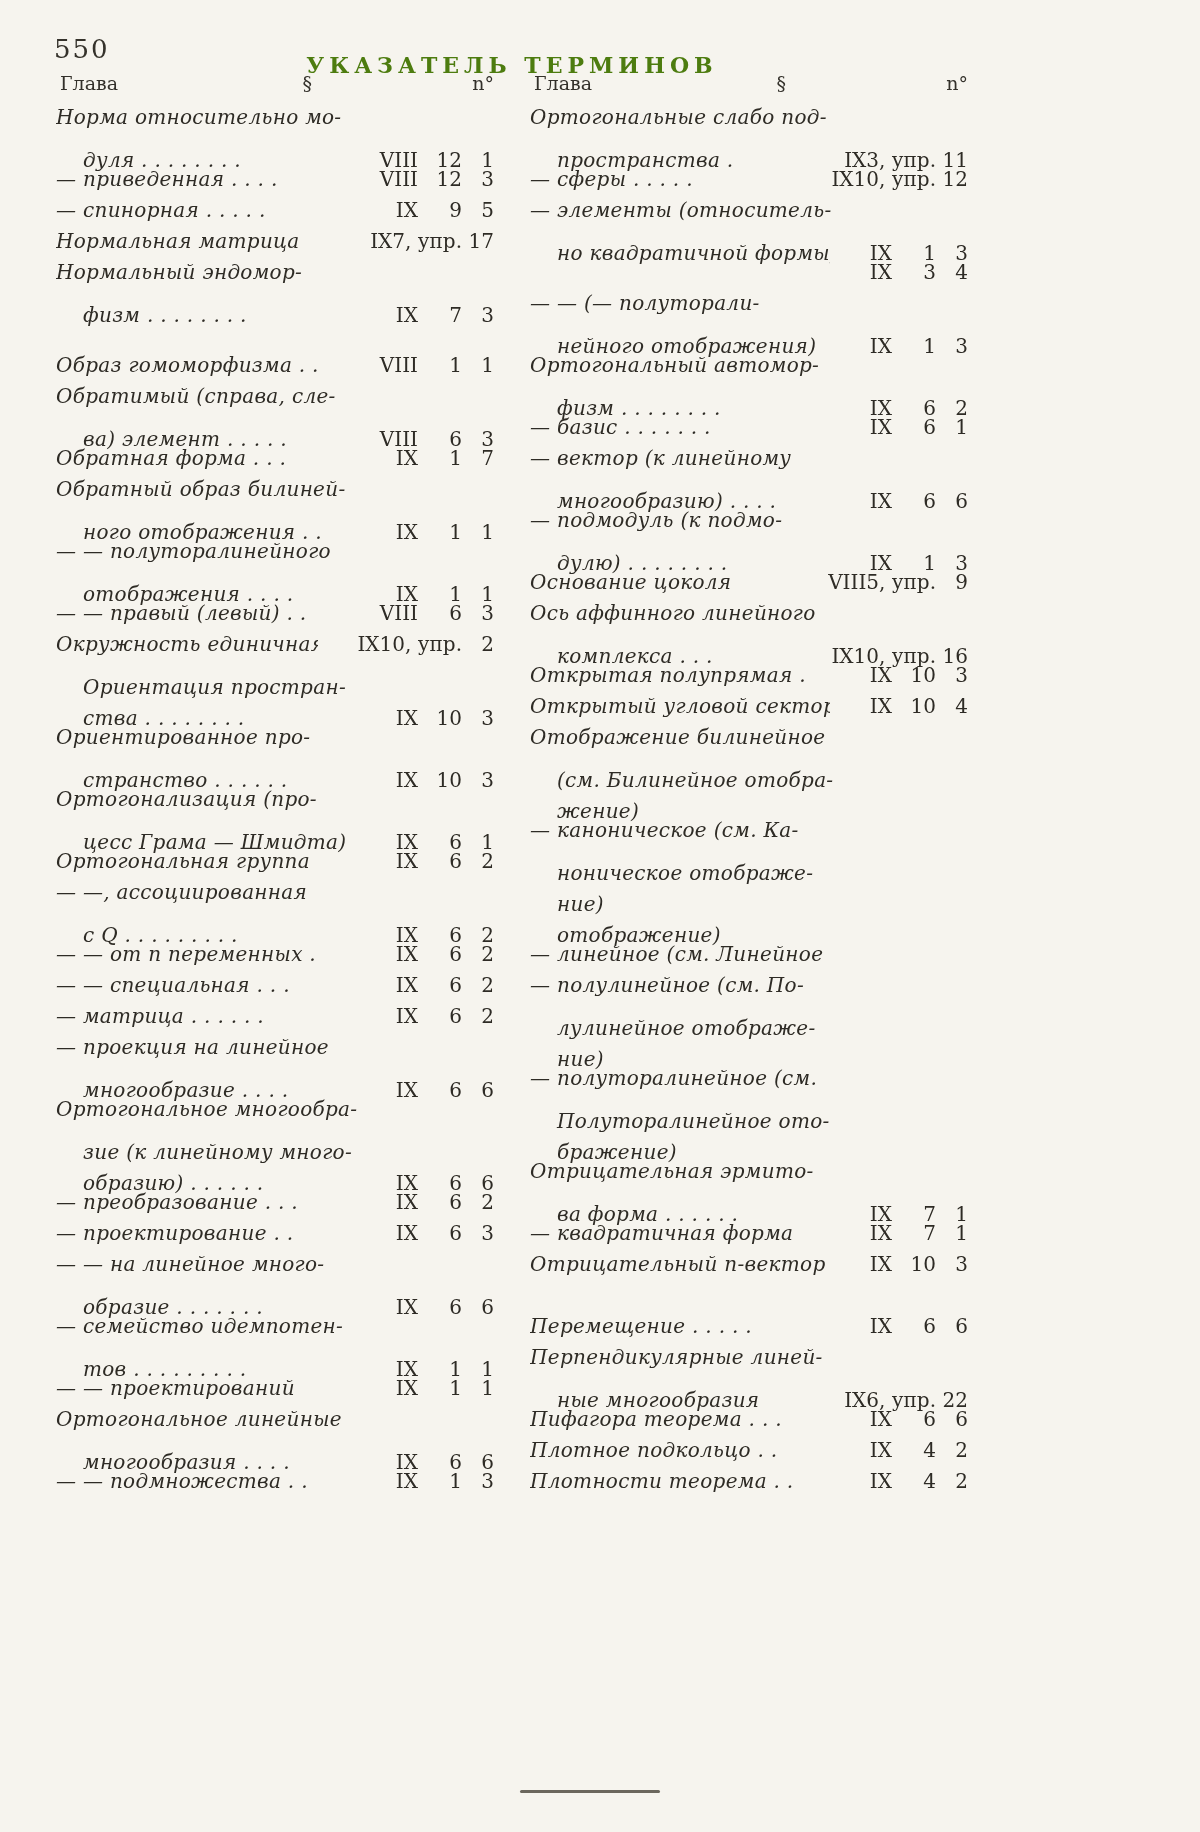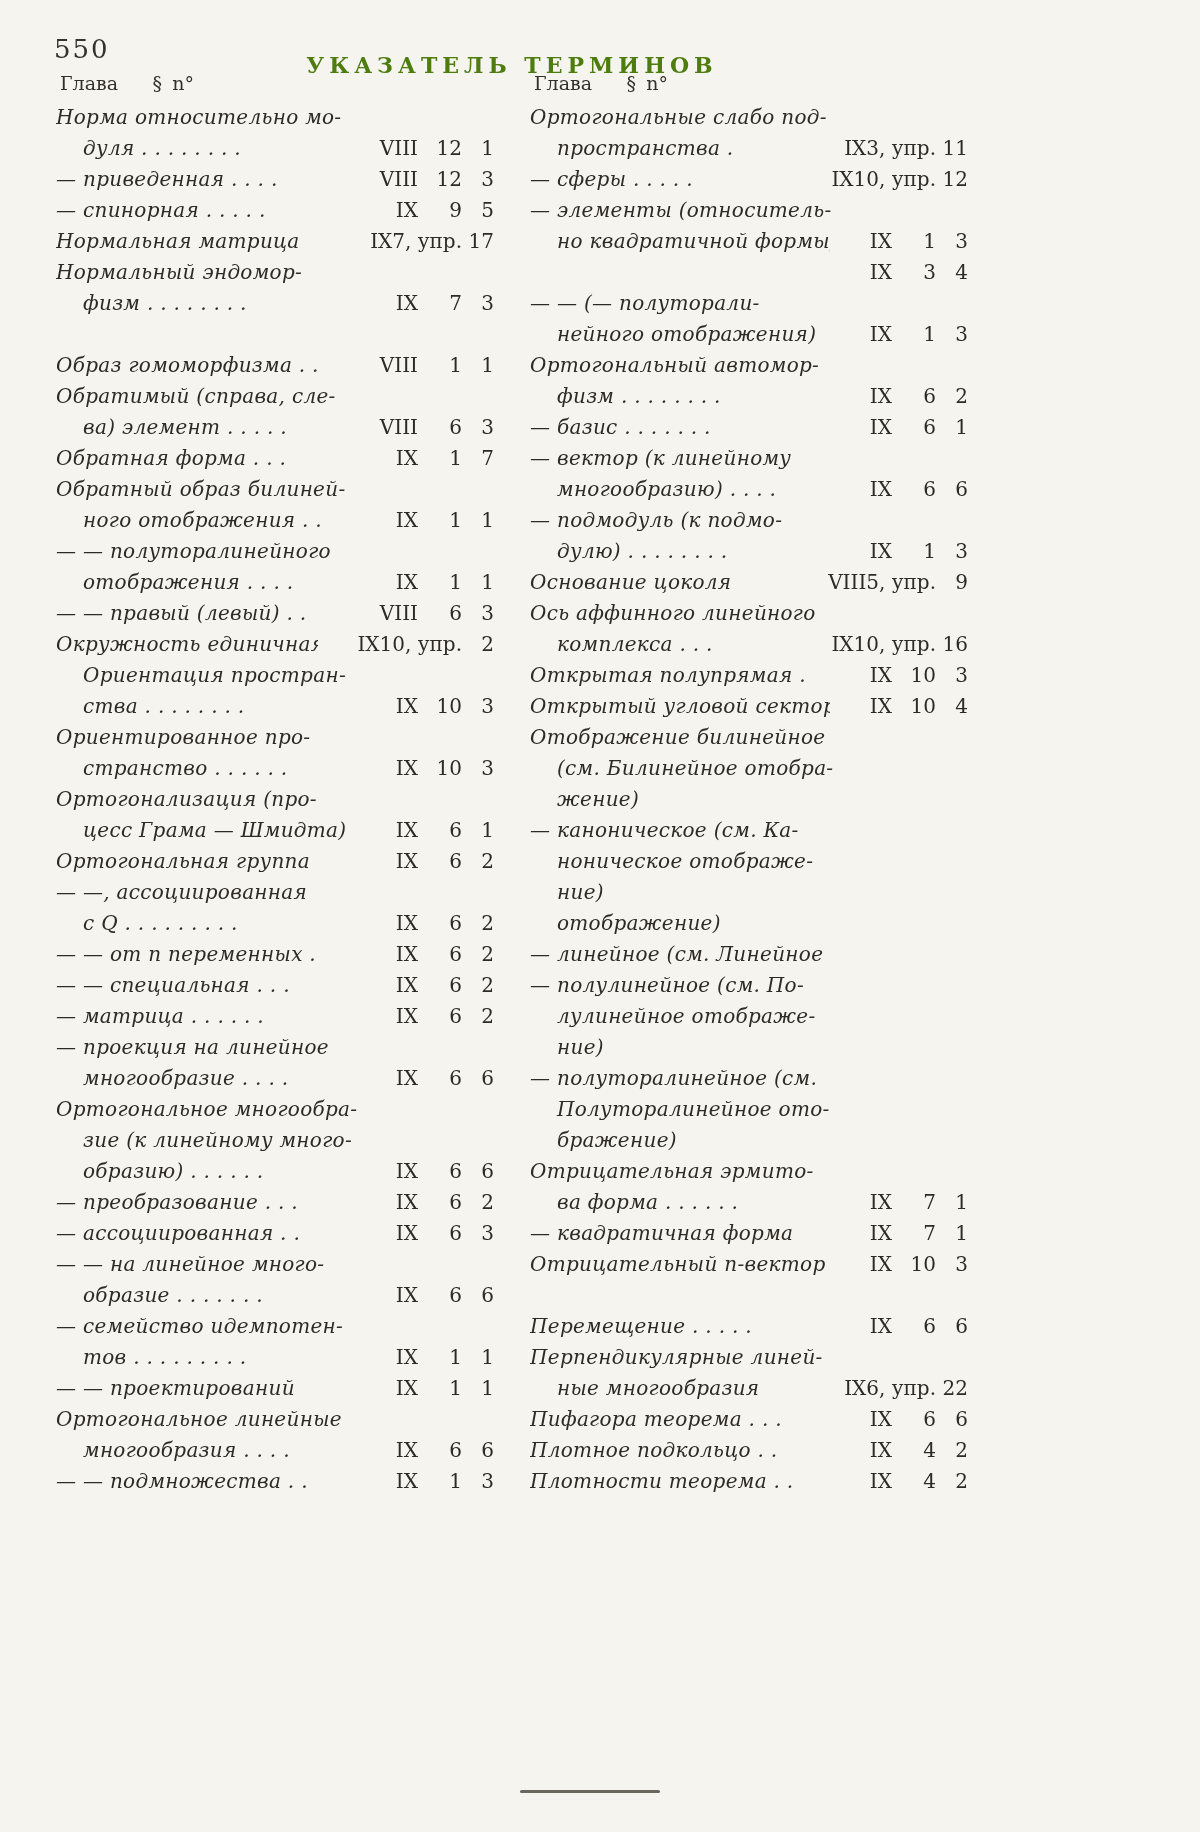--- a/index.html
+++ b/index.html
@@ -22,34 +22,34 @@
   .page-title {
     display: block; margin-left: 56px; width: 912px;
     text-align: center; font-weight: bold; font-size: 22px;
     letter-spacing: 5px; color: #4d7c0f;
   }
   .columns {
     display: flex; margin-left: 56px; width: 912px; gap: 36px; margin-top: 4px;
   }
   .column { width: 438px; flex: 0 0 438px; }
   .col-head {
-    display: flex; justify-content: flex-start; align-items: baseline;
+    display: flex; justify-content: space-between; align-items: baseline;
     font-size: 19px; height: 30px; color: #33302a;
   }
   .line {
     display: flex; align-items: baseline;
     height: 31px; line-height: 31px; font-size: 20px;
     white-space: nowrap;
   }
   .line.blank { height: 31px; }
   .term {
     font-style: italic; flex: 1 1 auto; overflow: hidden;
     letter-spacing: 0.3px;
   }
-  .term.ind { padding-left: 27px; }
+  .term.ind { padding-left: 27px; margin-top: 12px; }
   .ref { display: flex; align-items: flex-end; flex: 0 0 auto; font-style: normal; }
   .ch { min-width: 62px; text-align: right; }
   .s  { min-width: 44px; text-align: right; }
   .n  { min-width: 32px; text-align: right; }
   .artifact-line {
     position: absolute; left: 520px; top: 1790px;
     width: 140px; height: 3px; background: #6b675d; border-radius: 2px;
   }
 </style>
 </head>
@@ -284,21 +284,21 @@
           </div>
           <div class="line">
             <span class="term">— преобразование . . .</span>
             <span class="ref">
               <span class="ch">IX</span>
               <span class="s">6</span>
               <span class="n">2</span>
             </span>
           </div>
           <div class="line">
-            <span class="term">— ассоциированная . .</span>
+            <span class="term">— проектирование . .</span>
             <span class="ref">
               <span class="ch">IX</span>
               <span class="s">6</span>
               <span class="n">3</span>
             </span>
           </div>
           <div class="line">
             <span class="term">— — на линейное много-</span>
           </div>
           <div class="line">

